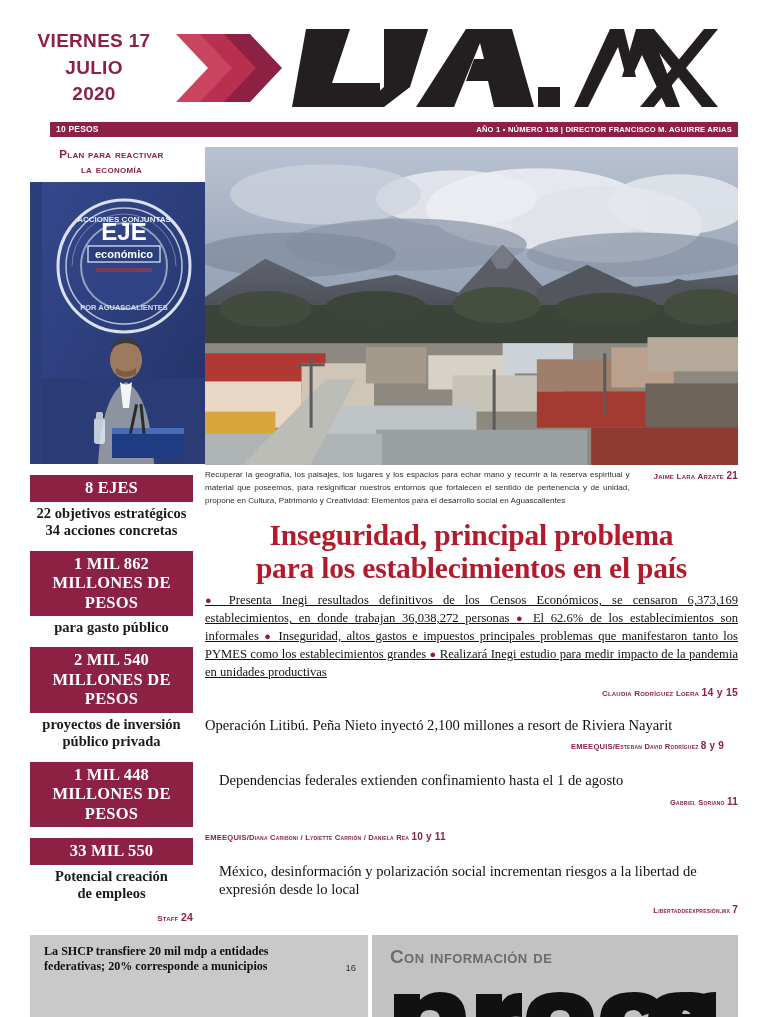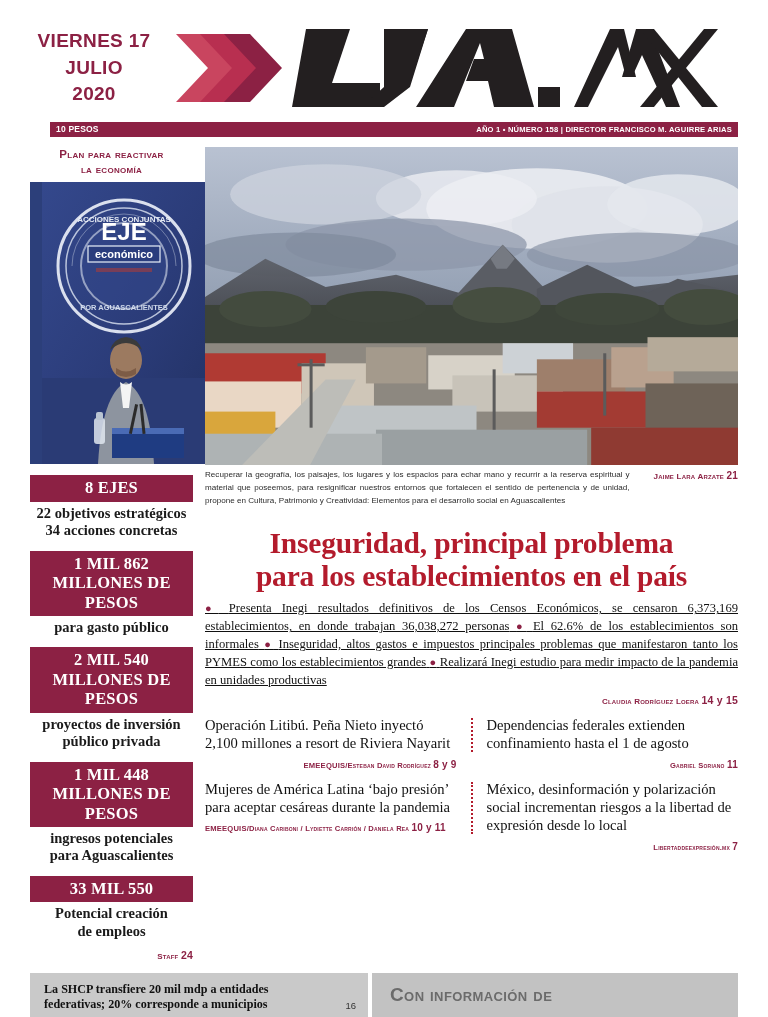--- a/index.html
+++ b/index.html
@@ -174,21 +174,21 @@
   .caption-byline b { font-variant: normal; font-size: 10px; }
 
   
   .lead-headline {
     color: #B31B2C;
     font-family: "Liberation Serif", serif;
     font-weight: bold;
     font-size: 29.5px;
     line-height: 1.12;
     text-align: center;
-    margin-top: 20px;
+    margin-top: 12px;
     letter-spacing: -0.2px;
   }
   .lead-deck {
     font-family: "Liberation Serif", serif;
     font-size: 12.6px;
     line-height: 1.42;
     text-align: justify;
     margin-top: 7px;
     color: #111;
     text-decoration: underline;
@@ -206,21 +206,22 @@
     font-weight: bold;
     font-variant: small-caps;
     letter-spacing: 0.2px;
     margin-top: 4px;
   }
   .deck-byline b { font-size: 10.5px; font-variant: normal; }
 
   
   .sec-row {
     display: flex;
-    margin-top: 10px;
+    margin-top: 18px;
+    flex-direction: column;
   }
   .sec-col { flex: 1; }
   .sec-col.left { padding-right: 14px; }
   .sec-col.right { padding-left: 14px; }
   .sec-divider {
     width: 0;
     border-left: 2px dotted #B31B2C;
     flex: none;
     align-self: stretch;
     margin: 2px 0 18px;
@@ -425,24 +426,20 @@
         <div class="statbox-sub">
           <div>proyectos de inversión</div>
           <div>público privada</div>
         </div>
       </div>
 
       <div class="statbox">
         <div class="statbox-head">
           <div>1 MIL 448</div>
           <div>MILLONES DE PESOS</div>
-        </div>
-        <div class="statbox-sub">
-          <div>ingresos potenciales</div>
-          <div>para Aguascalientes</div>
         </div>
       </div>
 
       <div class="statbox">
         <div class="statbox-head">
           <div>33 MIL 550</div>
         </div>
         <div class="statbox-sub">
           <div>Potencial creación</div>
           <div>de empleos</div>
@@ -564,21 +561,20 @@
           <div class="sec-headline">Dependencias federales extienden confinamiento hasta el 1 de agosto</div>
           <div class="sec-byline ar">
             <span>Gabriel Soriano</span>
             <b>11</b>
           </div>
         </div>
       </div>
 
       <div class="sec-row">
         <div class="sec-col left">
-          <div class="sec-headline">Mujeres de América Latina ‘bajo presión’ para aceptar cesáreas durante la pandemia</div>
           <div class="sec-byline">
             <span class="caps">EMEEQUIS/</span><span>Diana Cariboni / Lydiette Carrión / Daniela Rea</span>
             <b>10 y 11</b>
           </div>
         </div>
         <div class="sec-divider"></div>
         <div class="sec-col right">
           <div class="sec-headline">México, desinformación y polarización social incrementan riesgos a la libertad de expresión desde lo local</div>
           <div class="sec-byline ar">
             <span>Libertaddeexpresión.mx</span>

